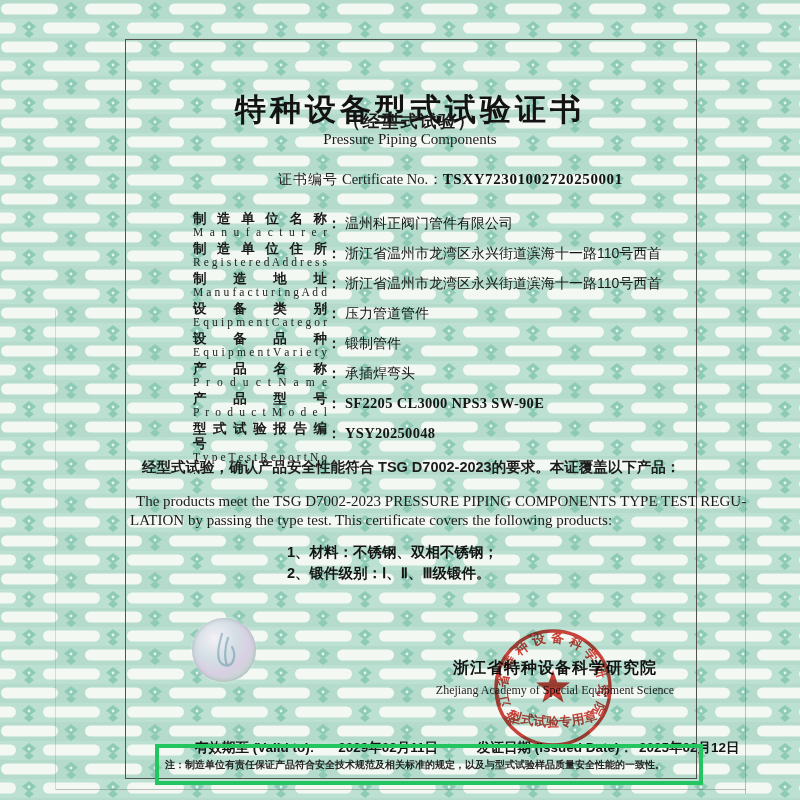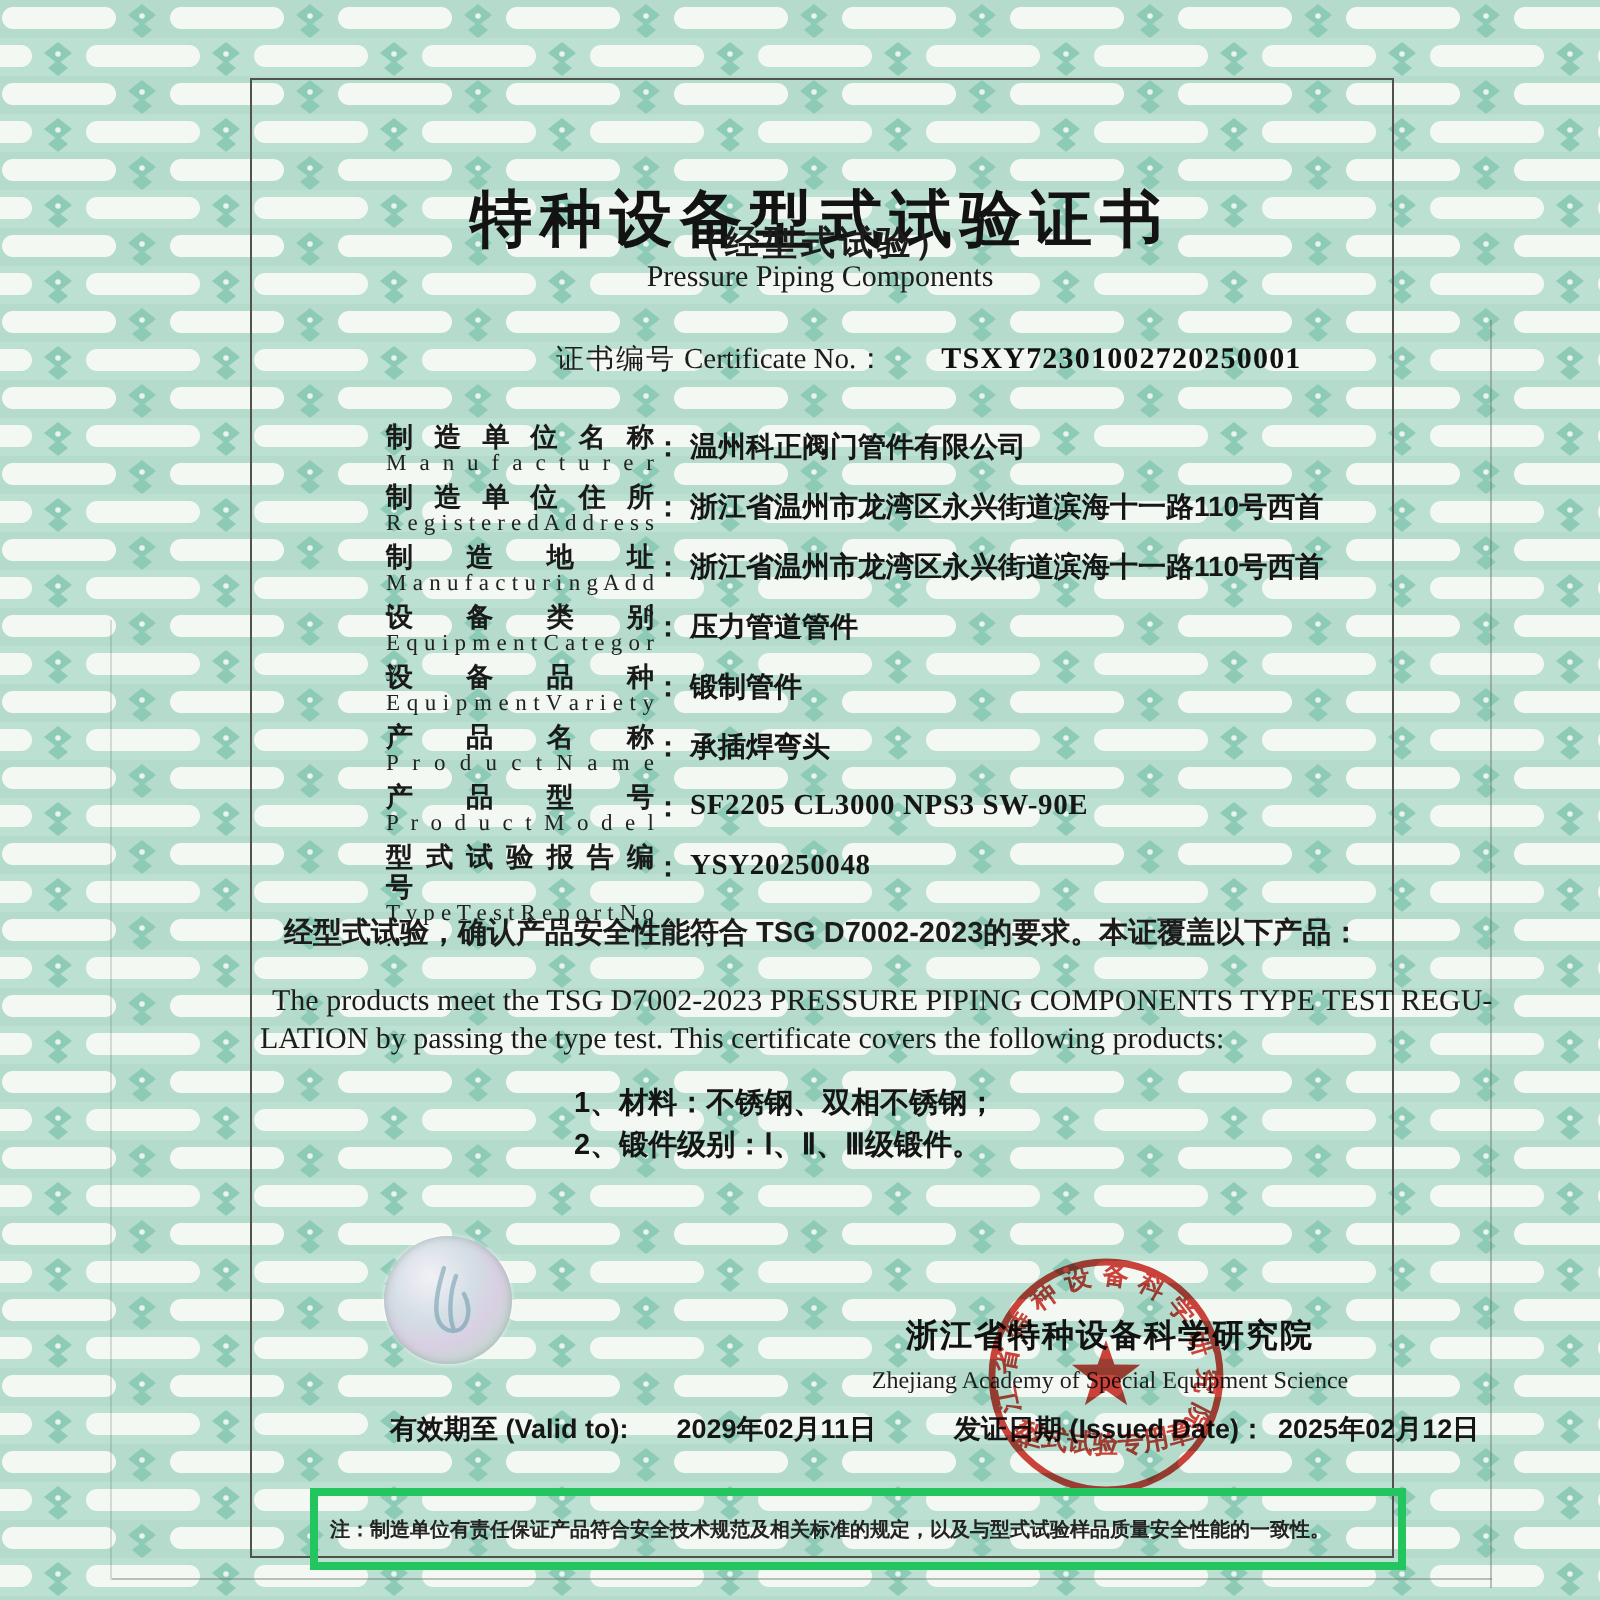--- a/index.html
+++ b/index.html
@@ -15,43 +15,43 @@
   .abs{position:absolute;}
   .ctr{width:570px;left:125px;text-align:center;}
   .title-cn{top:45px;font-size:31px;font-weight:bold;letter-spacing:4px;color:#131313;margin-top:44px;}
   .title-en{top:83px;font-family:"Liberation Serif",serif;font-size:18px;color:#161616;letter-spacing:0.4px;}
   .cat-cn{top:110px;font-size:17px;font-weight:bold;letter-spacing:2px;}
   .cat-en{top:131px;font-family:"Liberation Serif",serif;font-size:15px;}
   .certline{left:278px;top:170px;font-size:14px;white-space:nowrap;}
   .certline .lab-cn{letter-spacing:1px;}
   .certline .lab-en{font-family:"Liberation Serif",serif;font-size:14.5px;margin-left:4px;}
   .certline .num{font-family:"Liberation Serif",serif;font-weight:bold;font-size:15px;
-                 margin-left:28px;letter-spacing:0.6px;color:#111;}
+                 margin-left:0;letter-spacing:0.6px;color:#111;}
   .fields{left:193px;top:211px;width:480px;}
   .row{display:flex;height:30px;align-items:flex-start;}
   .lbl{width:134px;flex:0 0 134px;}
   .lbl .cn{font-size:13.5px;line-height:15px;font-weight:600;color:#1a1a1a;
            text-align:justify;text-align-last:justify;}
   .lbl .en{font-family:"Liberation Serif",serif;font-size:11.5px;line-height:13px;color:#222;
            text-align:justify;text-align-last:justify;white-space:normal;}
   .colon{width:12px;font-size:14px;font-weight:600;padding-top:4px;}
-  .val{margin-left:6px;padding-top:4px;font-size:14px;font-weight:700;color:#161616;white-space:nowrap;}
+  .val{margin-left:6px;padding-top:4px;font-size:14px;font-weight:400;color:#161616;white-space:nowrap;}
   .val.code{font-family:"Liberation Serif",serif;font-weight:bold;font-size:14.5px;letter-spacing:0.3px;}
   .statement{left:130px;top:458px;width:560px;}
   .statement .cn{font-size:14.5px;font-weight:600;line-height:19px;text-indent:12px;white-space:nowrap;}
   .statement .en{font-family:"Liberation Serif",serif;font-size:15px;line-height:18.5px;white-space:nowrap;}
   .statement .en.first{text-indent:6px;margin-top:15px;}
   .products{left:287px;top:542px;font-size:14.5px;font-weight:600;line-height:21px;color:#151515;}
   .holo{left:192px;top:618px;width:64px;height:64px;border-radius:50%;
         background:radial-gradient(circle at 36% 32%, #f2f0f6 0%, #d3dde4 38%, #d9cfe3 58%, #c6d8d3 78%, #ccdbe4 100%);
         box-shadow:0 0 4px rgba(120,140,135,0.5) inset, 0 0 2px rgba(255,255,255,0.8);}
   .issuer-cn{left:440px;top:658px;width:230px;text-align:center;font-size:16px;font-weight:600;color:#121212;letter-spacing:1px;}
   .issuer-en{left:428px;top:683px;width:254px;text-align:center;
              font-family:"Liberation Serif",serif;font-size:12px;color:#1f1f1f;}
-  .dateline{top:706px;font-size:13.5px;font-weight:600;color:#161616;white-space:nowrap;}
+  .dateline{top:739px;font-size:13.5px;font-weight:600;color:#161616;white-space:nowrap;}
   .valid{left:195px;}
   .issued{left:477px;}
   .dateline .dv{margin-left:24px;}
   .issued .dv{margin-left:6px;}
   .notebox{left:155px;top:744px;width:540px;height:33px;border:4px solid #22c55e;
            display:flex;align-items:center;}
   .notebox .note{padding-left:6px;font-size:10px;font-weight:bold;color:#242424;white-space:nowrap;}
   .stamp{left:493px;top:628px;width:120px;height:120px;mix-blend-mode:multiply;opacity:0.92;}
   .holo-glyph{position:absolute;left:0;top:0;}
 </style>

